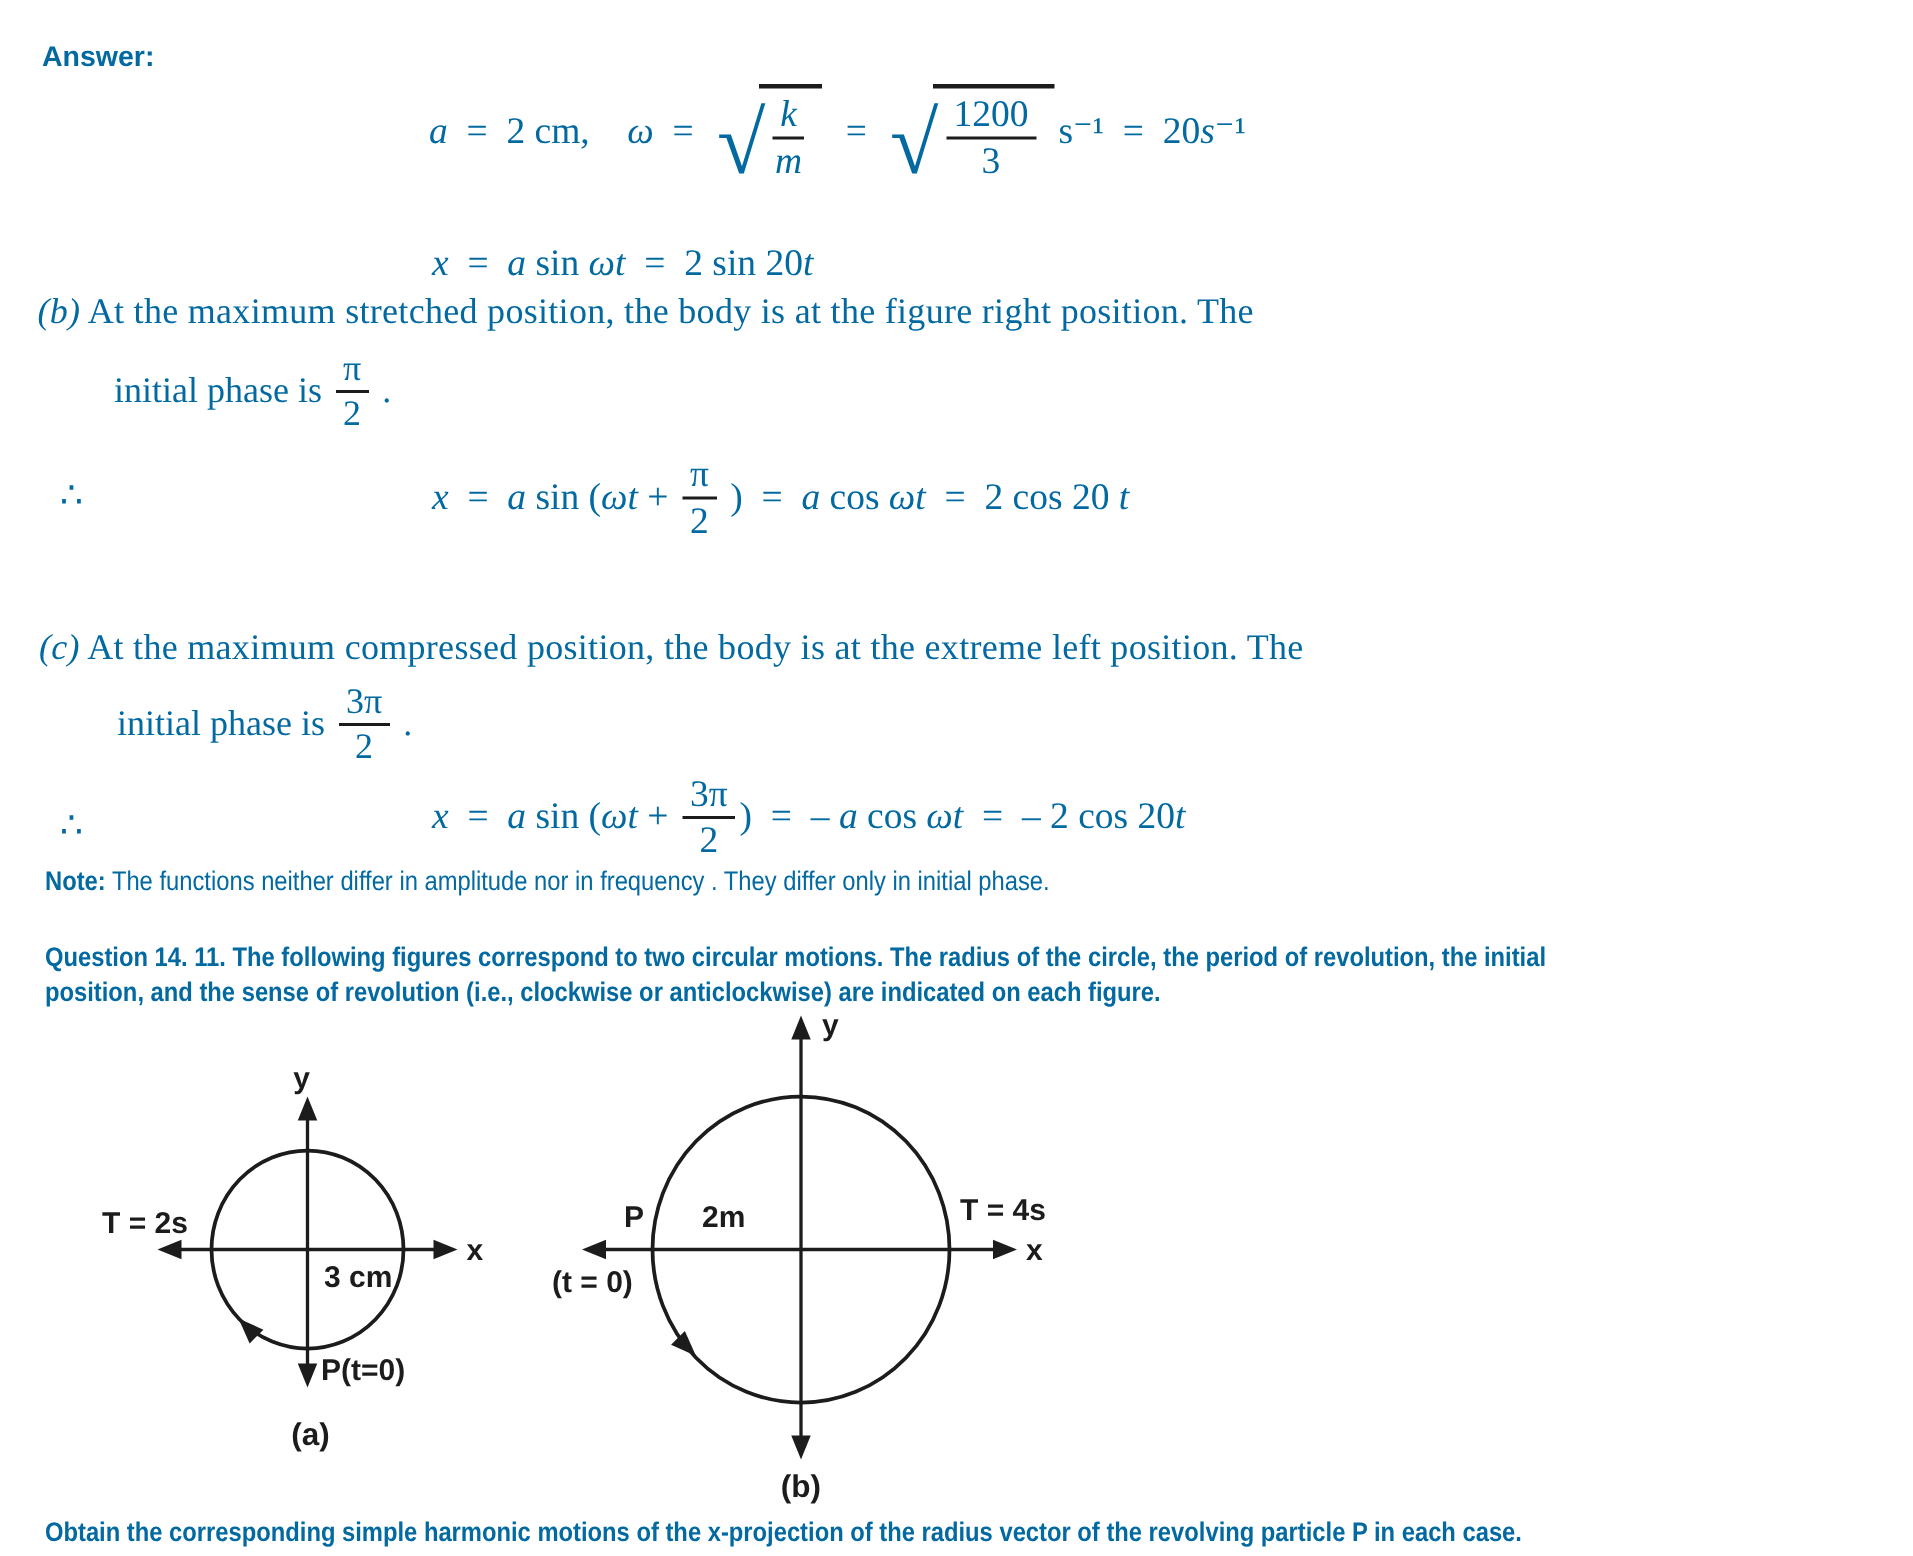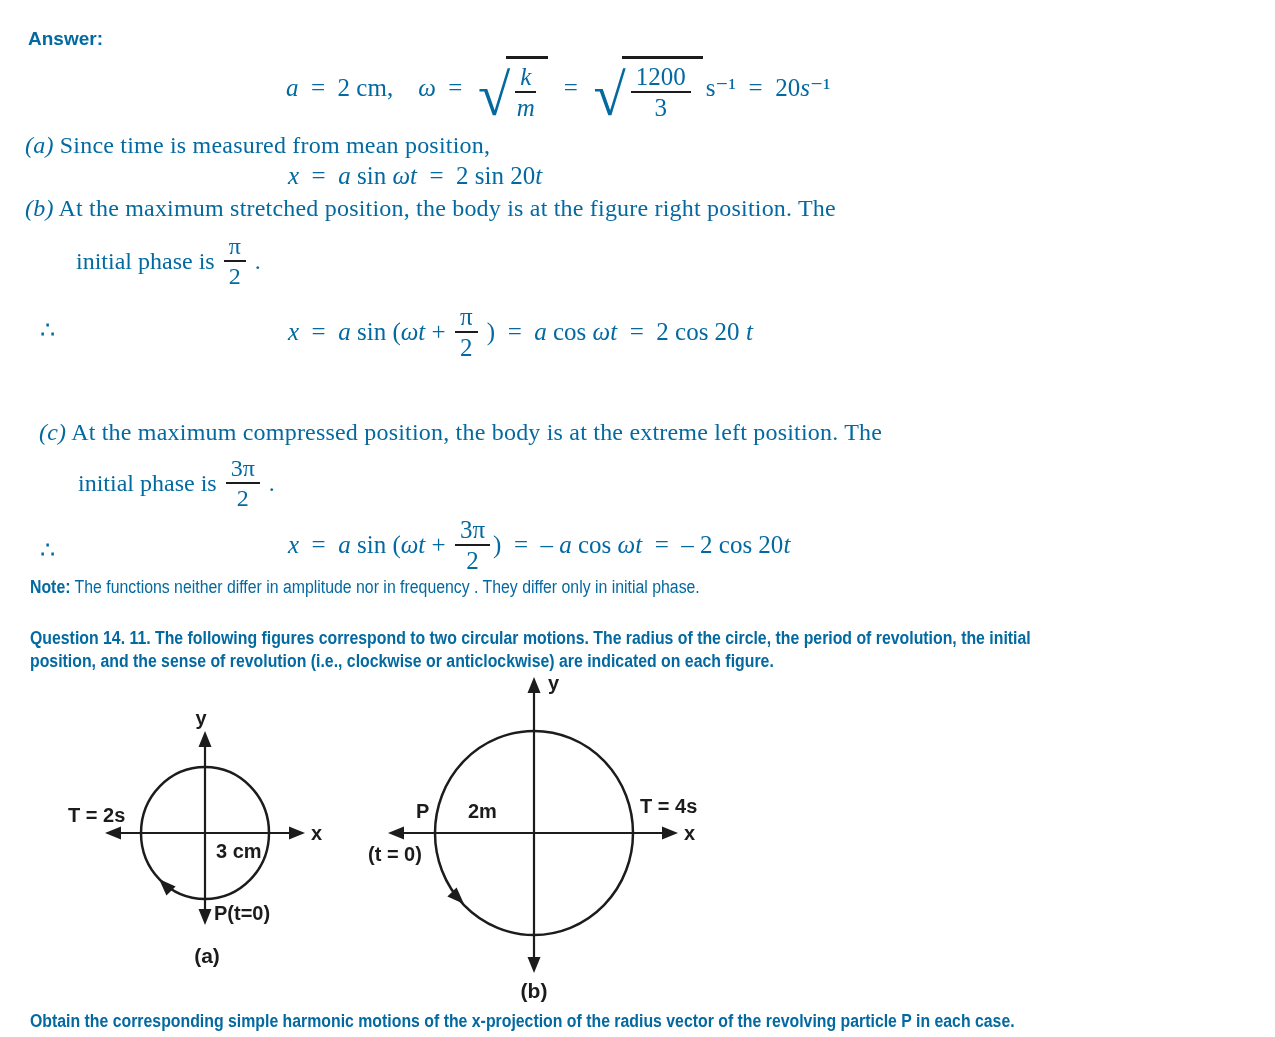--- a/index.html
+++ b/index.html
@@ -28,29 +28,28 @@
 </style>
 </head>
 <body>
 
 <div class="page">
 
   <div class="abs sans bold" style="left:28px;top:28px;font-size:19px;">Answer:</div>
 
   <div class="abs eq" style="left:286px;top:56px;"><span class="it ">a</span><span class="">  =  2 cm,    </span><span class="it ">ω</span><span class="">  =  </span><span class="sqrt"><span class="sign">√</span><span class="radicand"><span class="frac it"><span class="num">k</span><span class="den">m</span></span></span></span><span class="">  =  </span><span class="sqrt"><span class="sign">√</span><span class="radicand"><span class="frac"><span class="num">1200</span><span class="den">3</span></span></span></span><span class="">s⁻¹</span><span class="">  =  20</span><span class="it ">s</span><span class="">⁻¹</span></div>
 
-  <div class="abs serifline" style="left:25px;top:132px;"><span class="it ">(a)</span><span class=""> Since time is measured from mean position,</span></div>
   <div class="abs eq" style="left:288px;top:162px;"><span class="it ">x</span><span class="">  =  </span><span class="it ">a</span><span class=""> sin </span><span class="it ">ωt</span><span class="">  =  2 sin 20</span><span class="it ">t</span></div>
 
   <div class="abs serifline" style="left:25px;top:195px;"><span class="it ">(b)</span><span class=""> At the maximum stretched position, the body is at the figure right position. The</span></div>
   <div class="abs eq" style="left:76px;top:230px;height:62px;font-size:24px;"><span class="">initial phase is </span><span class="frac"><span class="num">π</span><span class="den">2</span></span><span class=""> .</span></div>
   <div class="abs serifline" style="left:40px;top:316px;">∴</div>
   <div class="abs eq" style="left:288px;top:300px;height:64px;"><span class="it ">x</span><span class="">  =  </span><span class="it ">a</span><span class=""> sin (</span><span class="it ">ωt</span><span class=""> + </span><span class="frac"><span class="num">π</span><span class="den">2</span></span><span class=""> )  =  </span><span class="it ">a</span><span class=""> cos </span><span class="it ">ωt</span><span class="">  =  2 cos 20 </span><span class="it ">t</span></div>
 
-  <div class="abs serifline" style="left:39px;top:419px;"><span class="it ">(c)</span><span class=""> At the maximum compressed position, the body is at the extreme left position. The</span></div>
+  <div class="abs serifline" style="left:26px;top:419px;"><span class="it ">(c)</span><span class=""> At the maximum compressed position, the body is at the extreme left position. The</span></div>
   <div class="abs eq" style="left:78px;top:452px;height:62px;font-size:24px;"><span class="">initial phase is </span><span class="frac"><span class="num">3π</span><span class="den">2</span></span><span class=""> .</span></div>
   <div class="abs serifline" style="left:40px;top:536px;">∴</div>
   <div class="abs eq" style="left:288px;top:512px;height:66px;"><span class="it ">x</span><span class="">  =  </span><span class="it ">a</span><span class=""> sin (</span><span class="it ">ωt</span><span class=""> + </span><span class="frac"><span class="num">3π</span><span class="den">2</span></span><span class="">)  =  – </span><span class="it ">a</span><span class=""> cos </span><span class="it ">ωt</span><span class="">  =  – 2 cos 20</span><span class="it ">t</span></div>
 
   <div class="abs sans cond notefont" style="left:30px;top:577px;"><span class="bold">Note:</span><span class=""> The functions neither differ in amplitude nor in frequency . They differ only in initial phase.</span></div>
 
   <div class="abs sans bold cond" style="left:30px;top:628px;font-size:18px;">Question 14. 11. The following figures correspond to two circular motions. The radius of the circle, the period of revolution, the initial</div>
   <div class="abs sans bold cond" style="left:30px;top:651px;font-size:18px;">position, and the sense of revolution (i.e., clockwise or anticlockwise) are indicated on each figure.</div>
 
   <svg class="abs" style="left:55px;top:698px;" width="270" height="280" viewBox="0 0 270 280">

